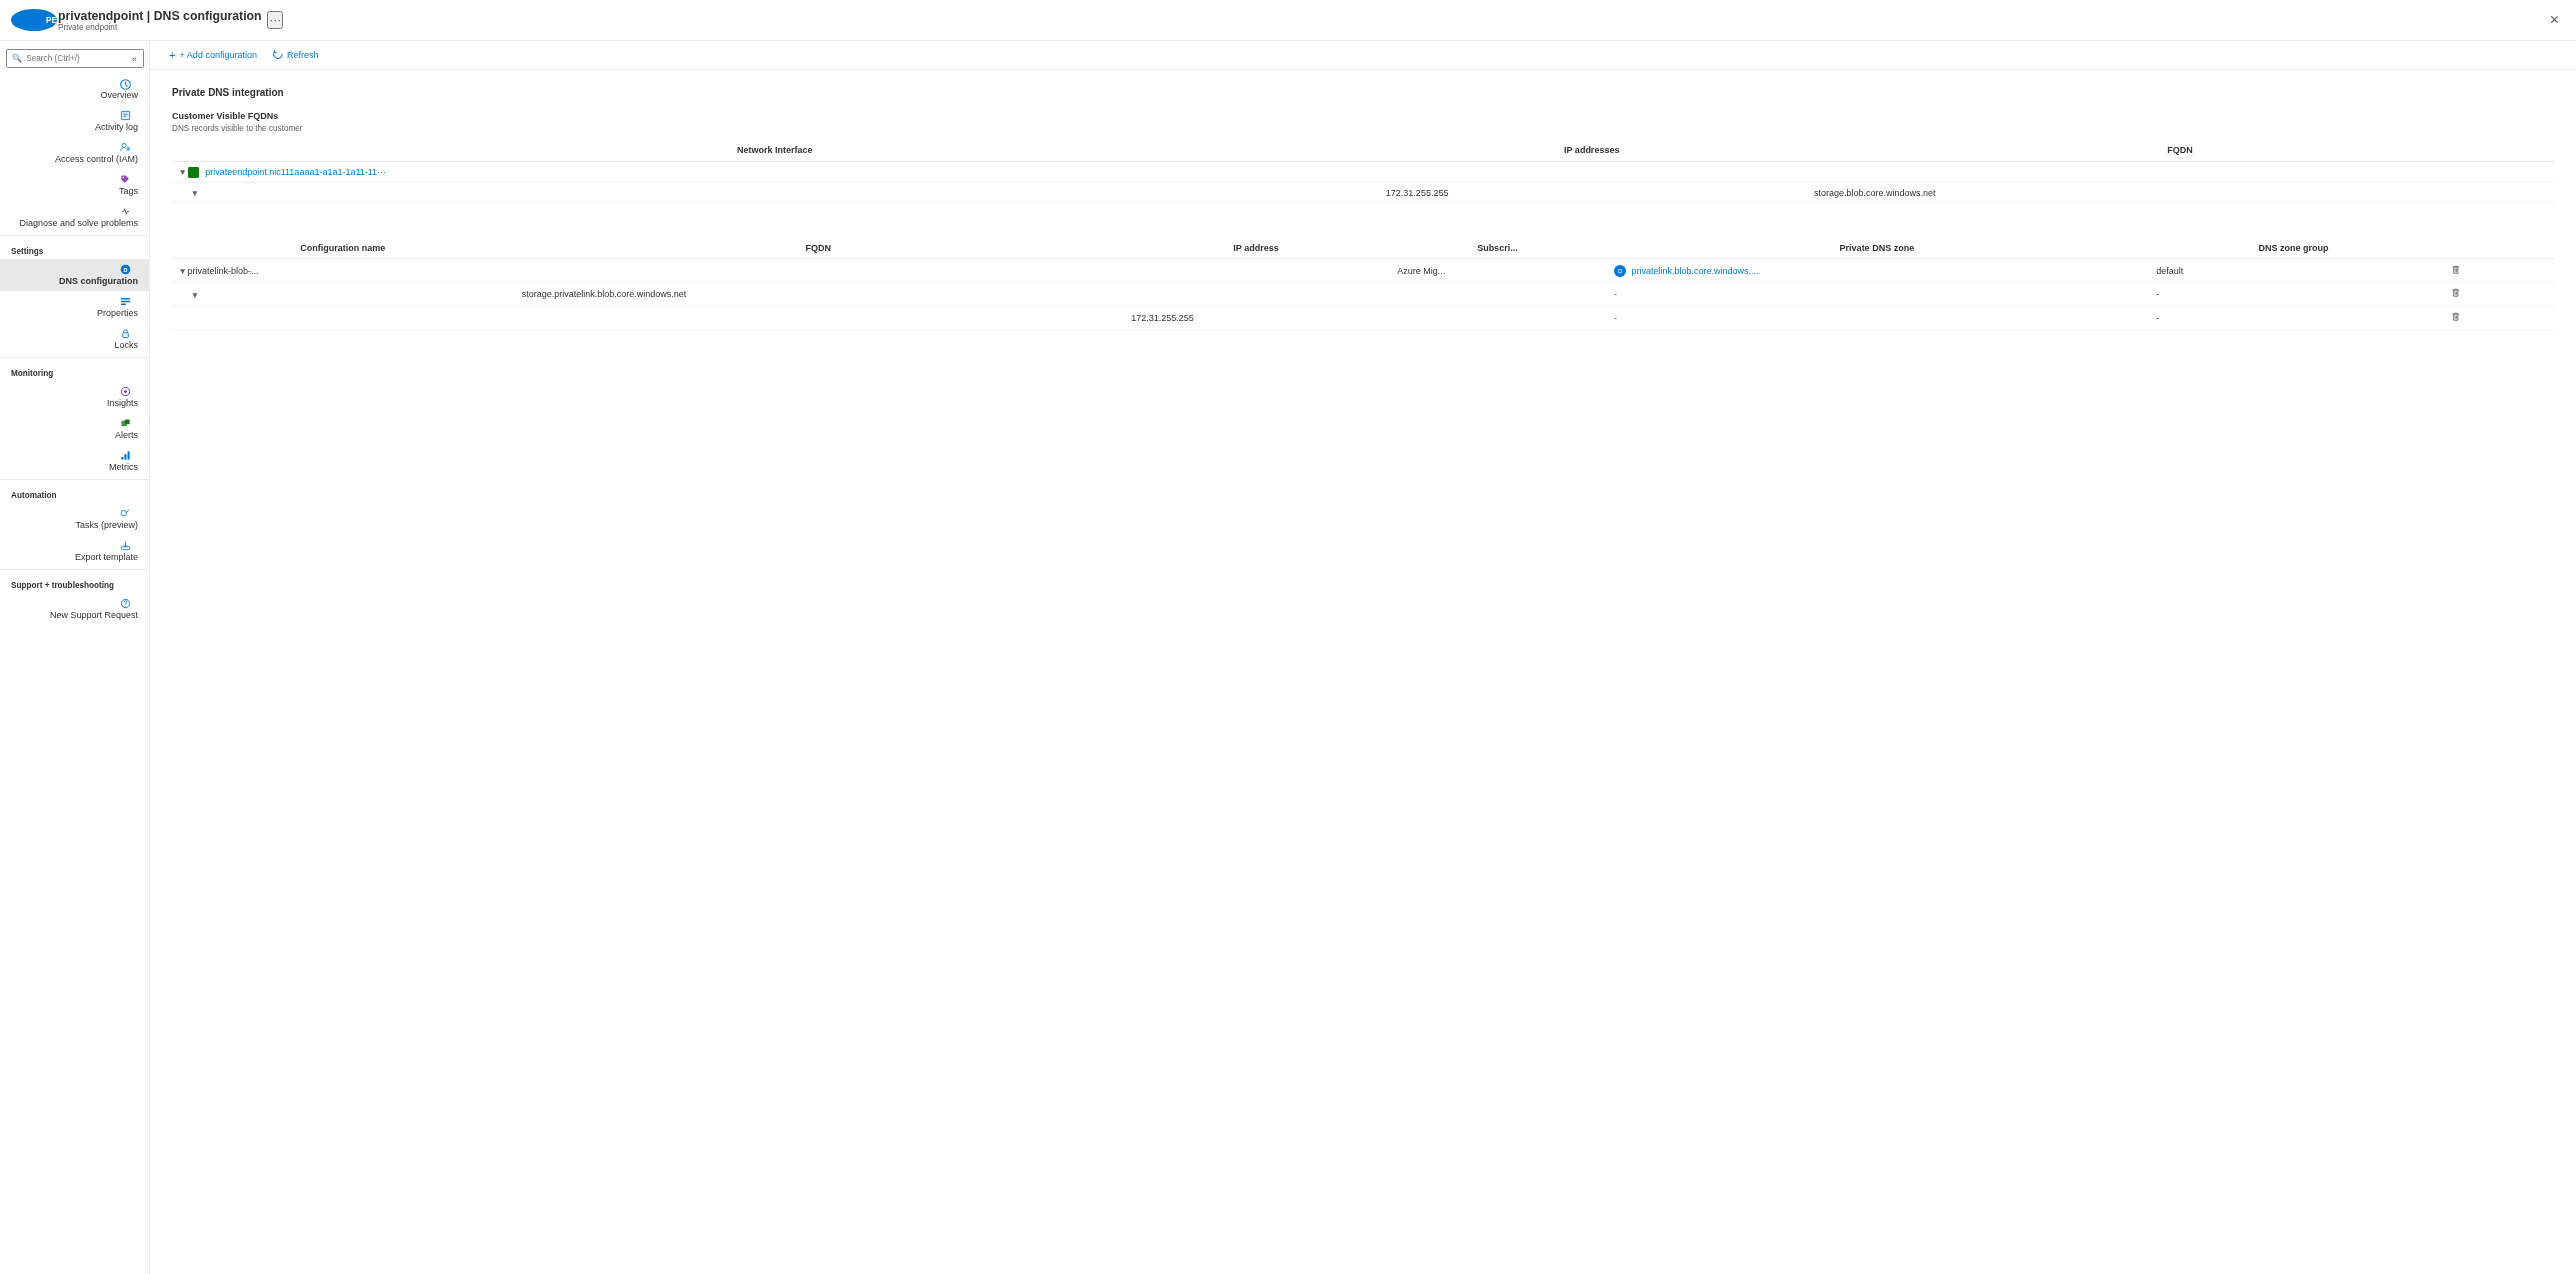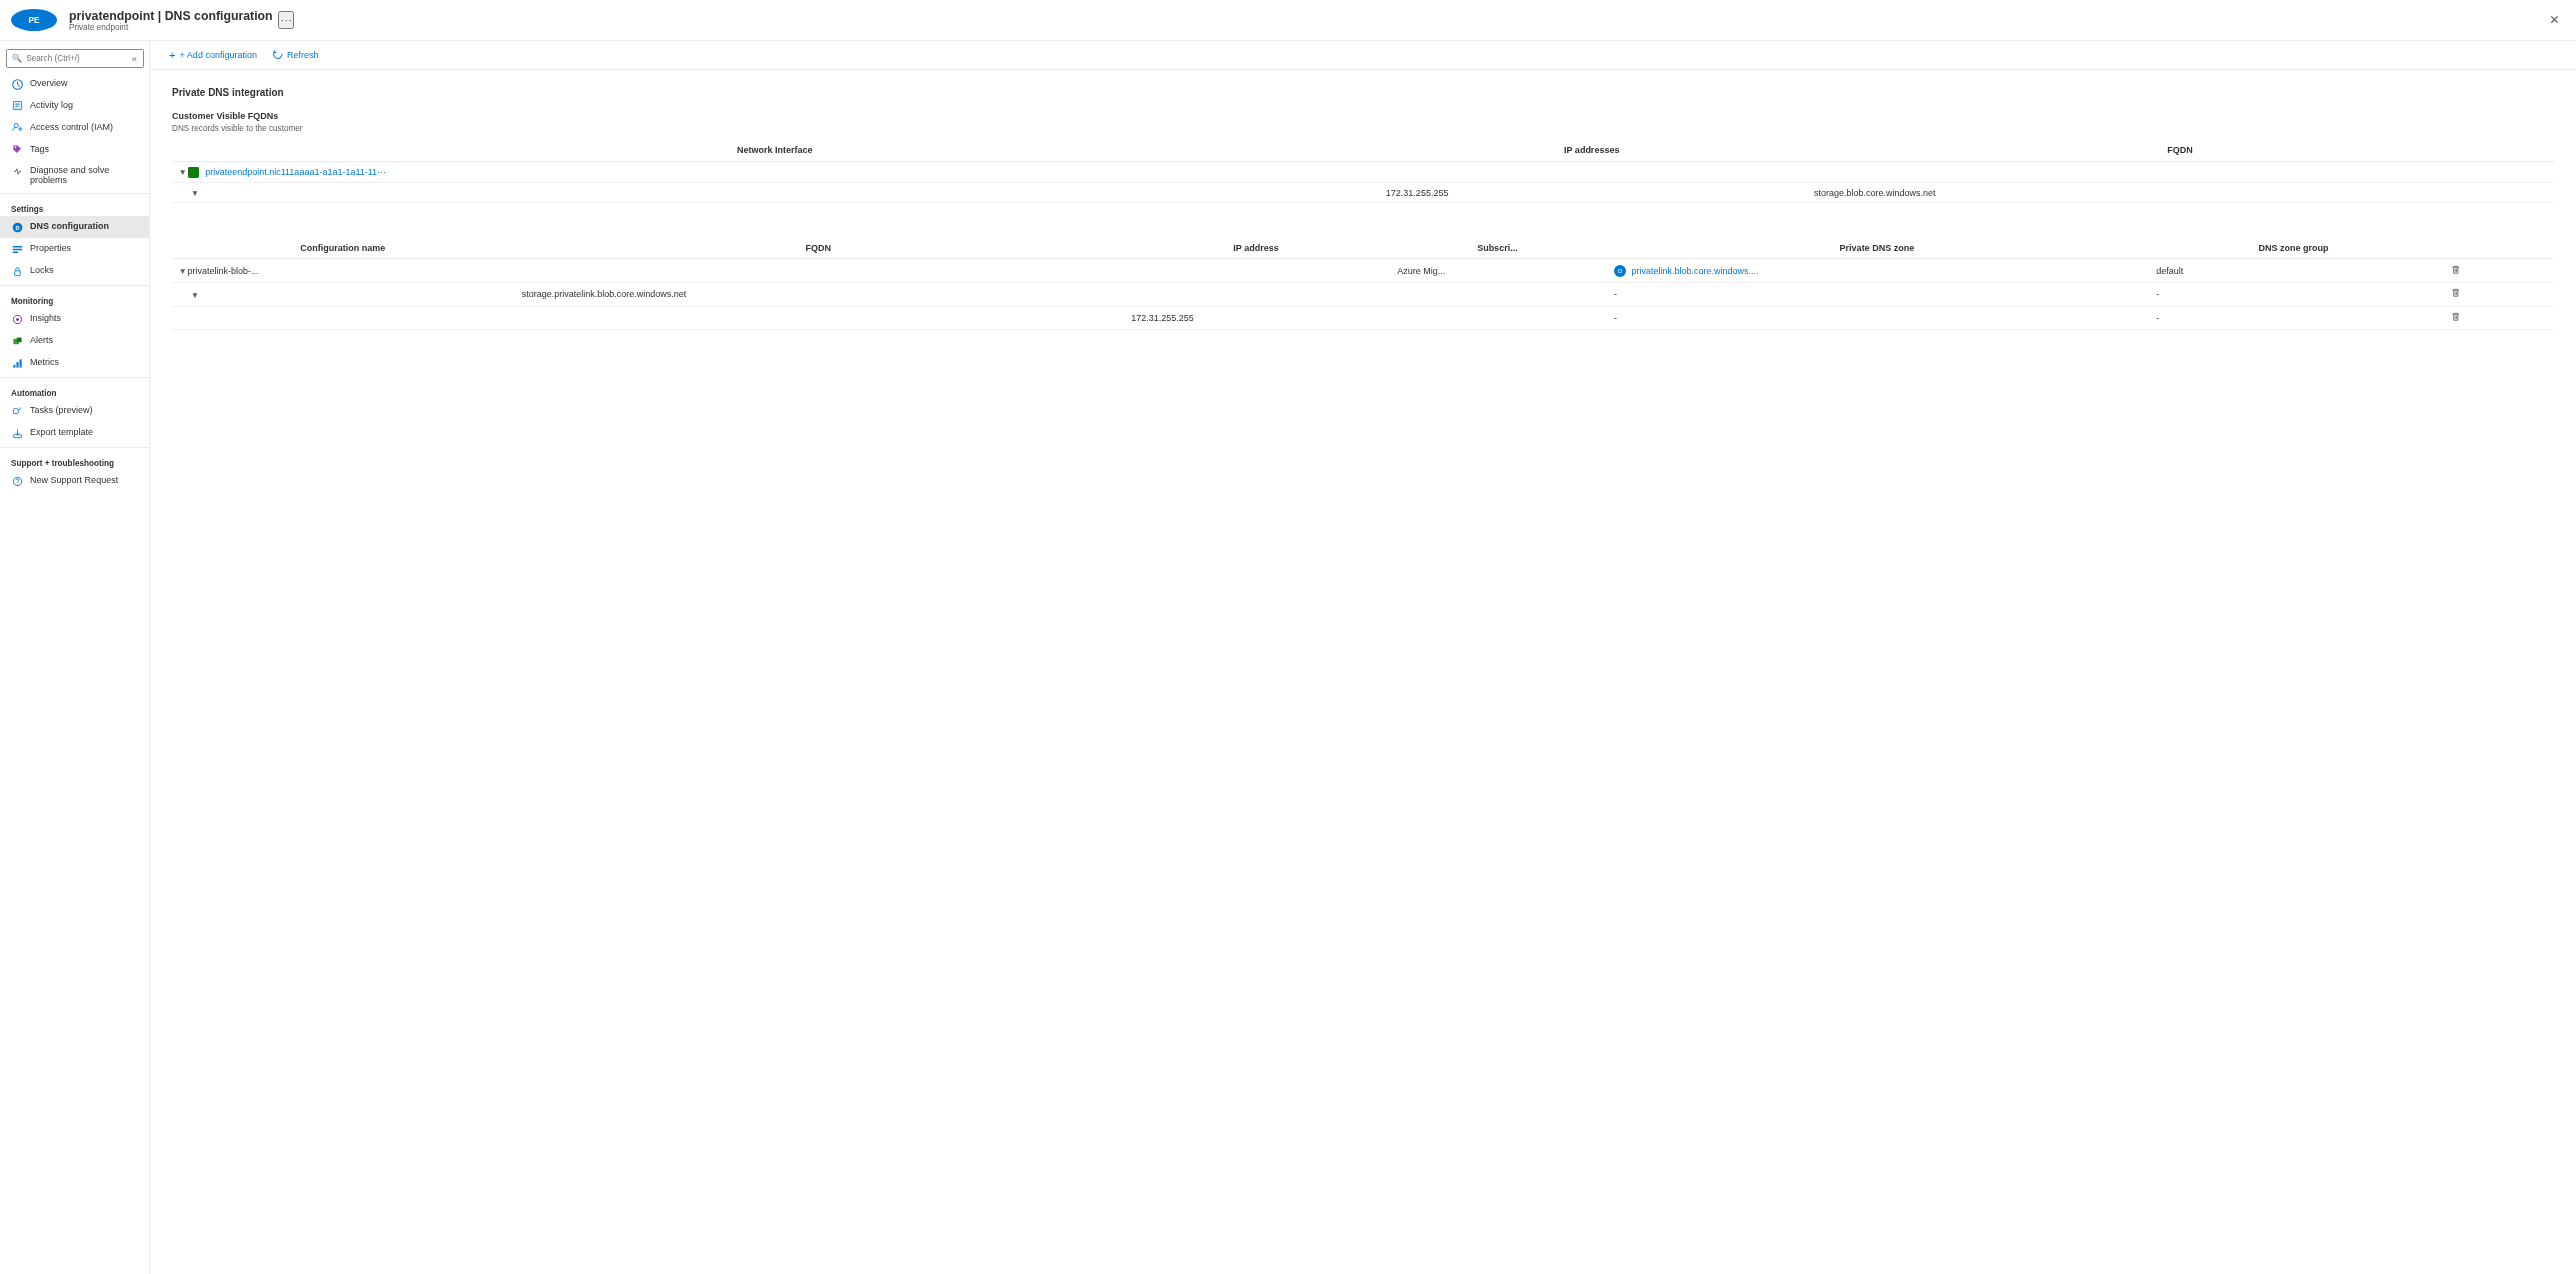--- a/index.html
+++ b/index.html
@@ -2,41 +2,41 @@
 <html style="font-size:11px"><head>
   <meta charset="utf-8">
   <style>
     * { box-sizing: border-box; margin: 0; padding: 0; }
     body { font-family: 'Segoe UI', Arial, sans-serif; font-size: 9px; color: #323130; background: #fff; display: flex; flex-direction: column; height: 100vh; overflow: hidden; }
 
     .title-bar {
       display: flex; align-items: center; padding: 6.8px 11px; border-bottom: 0.7px solid #edebe9; background: #fff; min-height: 41px;
     }
     .title-bar .avatar {
-      width: 46px; height: 22px; border-radius: 50%; background: #0078d4; color: #fff; display: flex; align-items: center; justify-content: center; font-size: 8.2px; font-weight: 600; margin-right: 12px; flex-shrink: 0;
+      width: 46px; height: 22px; border-radius: 50%; background: #0078d4; color: #fff; display: flex; align-items: center; justify-content: flex-end; font-size: 8.2px; font-weight: 600; margin-right: 1px; flex-shrink: 0;
     }
     .title-bar .title-text h1 { font-size: 12.3px; font-weight: 600; color: #323130; }
     .title-bar .title-text .subtitle { font-size: 8.2px; color: #605e5c; }
     .title-bar .more-btn { margin-left: 5.5px; color: #605e5c; font-size: 12.3px; cursor: pointer; }
     .title-bar .close-btn { margin-left: auto; background: none; border: none; font-size: 12.3px; color: #605e5c; cursor: pointer; padding: 2.7px 5.5px; }
 
     .main-container { display: flex; flex: 1; overflow: hidden; }
 
     .sidebar {
       width: 150px; flex-shrink: 0; border-right: 0.7px solid #edebe9; overflow-y: auto; padding: 5.5px 0;
     }
     .search-box {
       display: flex; align-items: center; margin: 2.7px 5.5px 5.5px 5.5px; padding: 2.7px 5.5px; border: 0.7px solid #8a8886; border-radius: 1.4px; background: #fff;
     }
     .search-box .search-icon { color: #605e5c; margin-right: 4.1px; font-size: 8.2px; }
     .search-box input { border: none; outline: none; font-size: 8.2px; color: #323130; width: 100%; background: transparent; }
     .collapse-btn { margin-left: auto; background: none; border: none; color: #605e5c; cursor: pointer; font-size: 9.6px; }
 
     .nav-item {
-      display: flex; align-items: flex-start; padding: 4.8px 11px; cursor: pointer; color: #323130; font-size: 9px; user-select: none;
+      display: flex; align-items: flex-end; padding: 4.8px 11px; cursor: pointer; color: #323130; font-size: 9px; user-select: none; flex-direction: column;
     }
     .nav-item.active { background: #e8e8e8; font-weight: 600; }
     .nav-item .nav-icon { width: 12.3px; height: 12.3px; margin-right: 6.8px; display: flex; align-items: center; justify-content: center; flex-shrink: 0; }
 
     .nav-section-label {
       padding: 8.2px 11px 2.7px 11px; font-size: 8.2px; font-weight: 600; color: #323130;
     }
     .nav-divider { border: none; border-top: 0.7px solid #edebe9; margin: 2.7px 0; }
 
     .content-area { flex: 1; overflow-y: auto; padding: 0; }

